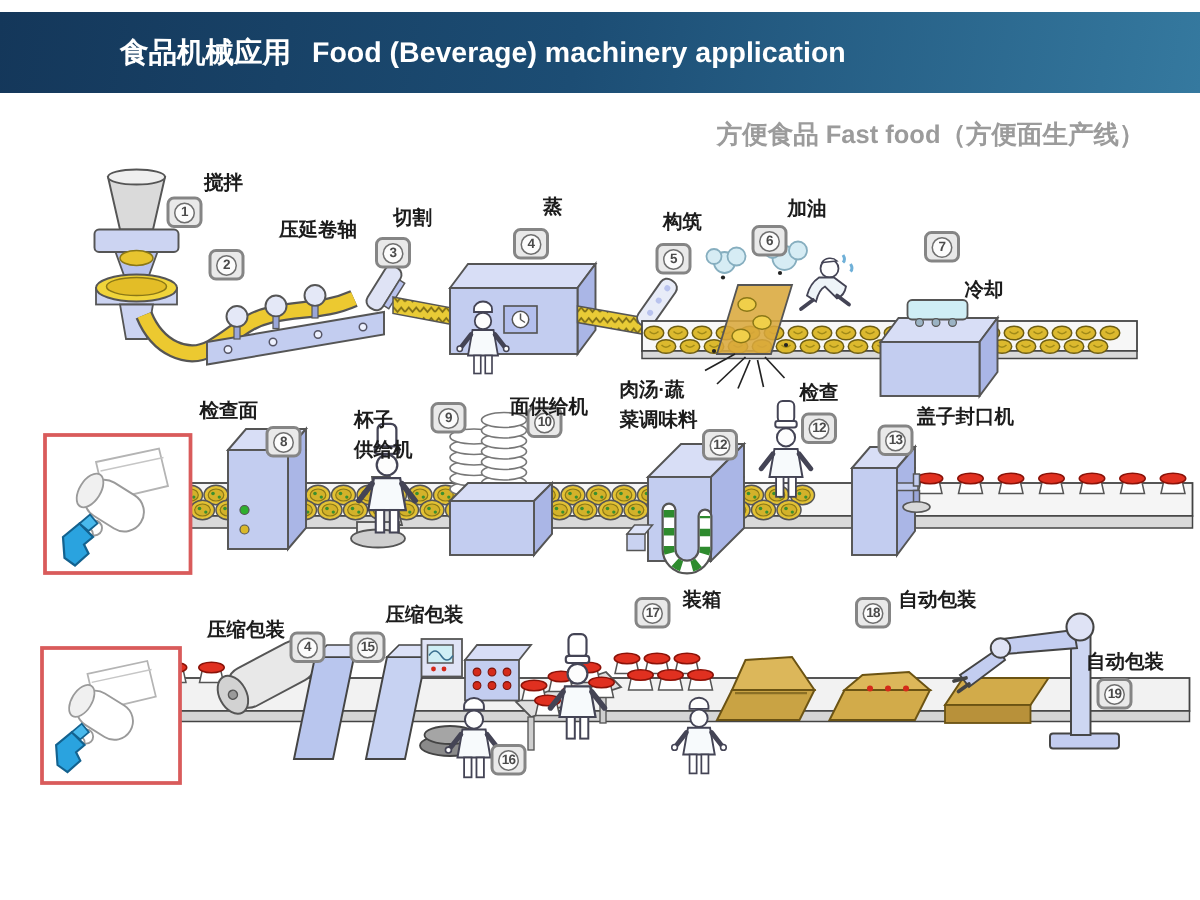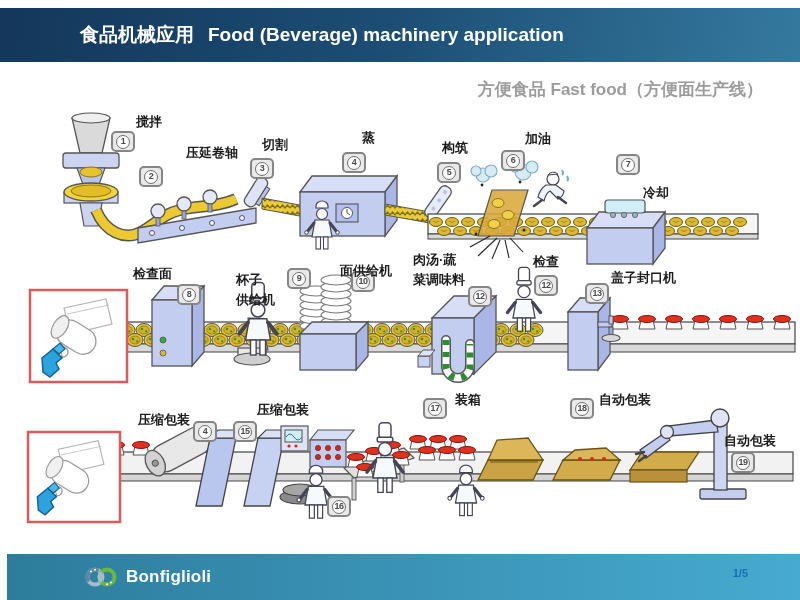--- a/index.html
+++ b/index.html
@@ -638,32 +638,14 @@
     <div class="station" style="left: 731px; top: 452px;">
       <div class="badge">
         <span class="badge-circle">
             <span class="badge-num">19</span>
           </span>
       </div>
       <div class="st-label" style="left: -7px; top: -21px;">自动包装</div>
     </div>
   </div>
 
-  <div id="footer">
-    <div id="brand">
-      <svg width="36" height="26" viewBox="0 0 36 26">
-        <g fill="none" stroke-linecap="round">
-          <circle cx="12" cy="13" r="7.5" stroke="#a8bccb" stroke-width="4"></circle>
-          <path d="M5,16 a7.5,7.5 0 0 1 9,-10" stroke="#5d87a5" stroke-width="4"></path>
-          <circle cx="24" cy="13" r="7.5" stroke="#6cb83d" stroke-width="4"></circle>
-          <path d="M17.5,9.5 a7.5,7.5 0 0 0 0,7" stroke="#a8bccb" stroke-width="4"></path>
-          <circle cx="8" cy="7.5" r="1" fill="#fff"></circle>
-            <circle cx="12" cy="5.8" r="1" fill="#fff"></circle>
-          <circle cx="24" cy="20.2" r="1" fill="#fff"></circle>
-            <circle cx="28" cy="18.5" r="1" fill="#fff"></circle>
-        </g>
-      </svg>
-      <span class="brand-text">Bonfiglioli</span>
-    </div>
-    <span id="page-num">1/5</span>
-  </div>
 
 </div>
 
 </body></html>

